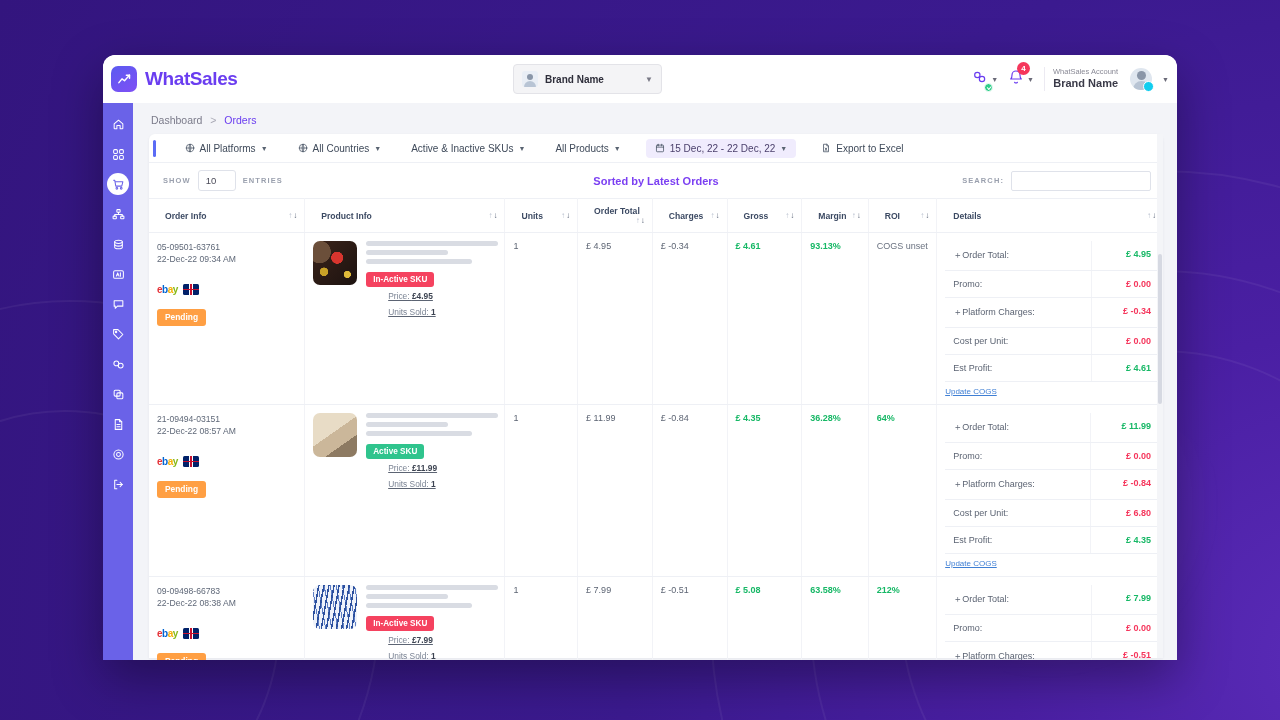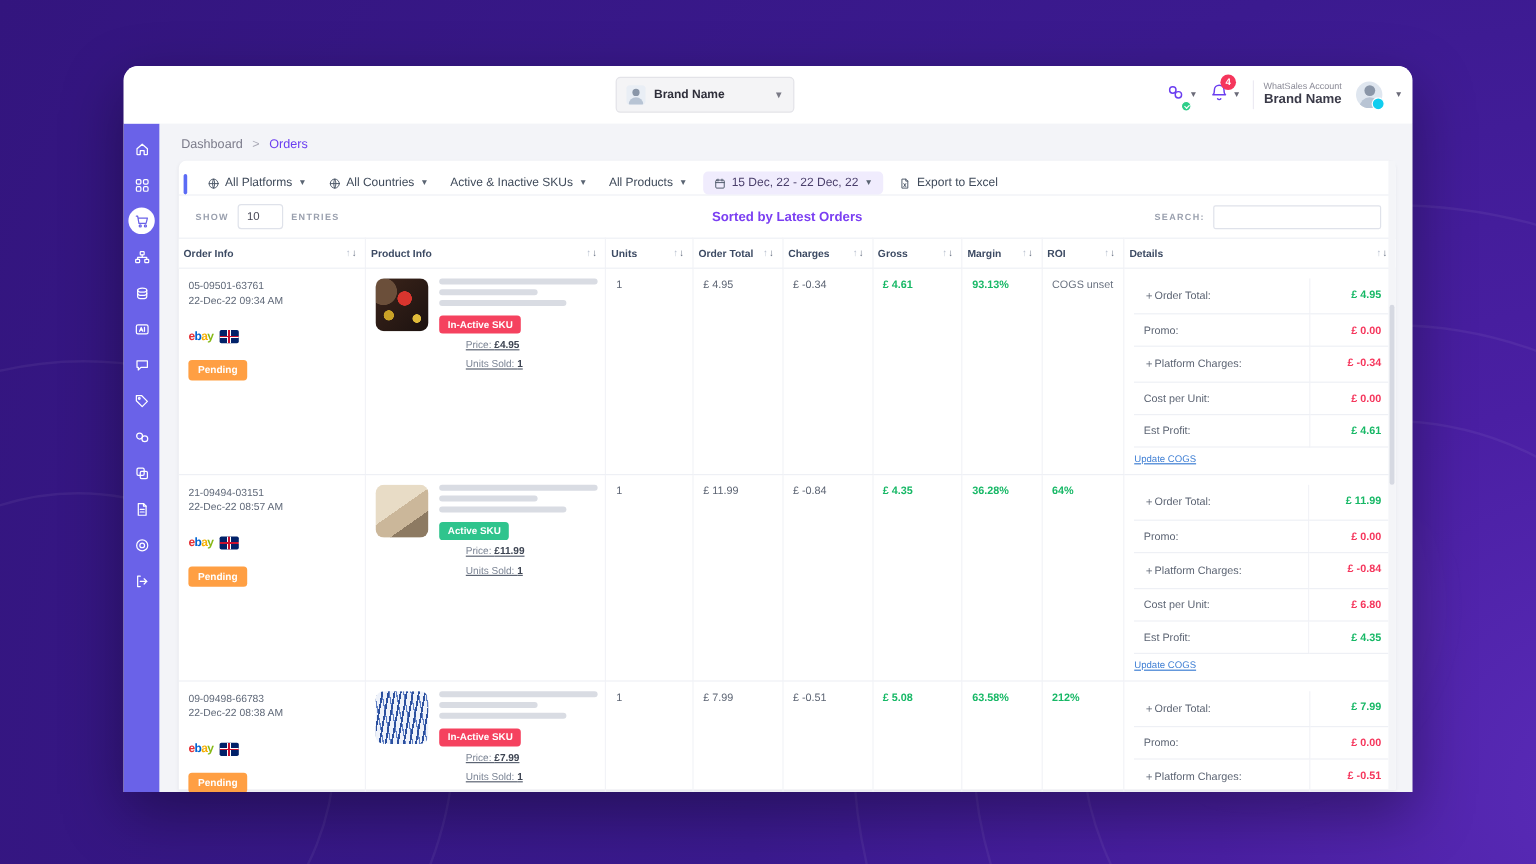--- a/index.html
+++ b/index.html
@@ -108,21 +108,21 @@
   .breadcrumb { padding: 11px 0 8px 18px; font-size: 10.5px; color: #7b7b8a; }
   .breadcrumb .sep { margin: 0 5px; color:#a8a8b4; }
   .breadcrumb .cur { color:#6a3df0; }
 
   .panel {
     margin: 0 14px 0 16px; background:#fff; border-radius: 6px 6px 0 0;
     height: 524px; position: relative; box-shadow: 0 1px 3px rgba(30,30,60,.06);
   }
   
   .filters {
-    display:flex; align-items:flex-end; height: 29px; gap: 0;
+    display:flex; align-items:center; height: 29px; gap: 12px;
     padding-left: 4px; border-bottom: 1px solid #eef0f5;
   }
   .filters::before{content:"";width:2.5px;height:17px;background:#5b6bf5;border-radius:2px;margin-right:8px;}
   .filter {
     display:flex; align-items:center; gap:5px; font-size: 10px; color:#3f4a5a;
     padding: 4px 9px; cursor:pointer; white-space:nowrap;
   }
   .filter svg{width:10px;height:10px;flex:0 0 auto;}
   .filter .cc { font-size:7px; color:#5a6472; }
   .filter.pill { background:#f0ecfd; border-radius: 4px; color:#4a3f6b; margin:0 4px;}
@@ -145,21 +145,21 @@
   .search-wrap { margin-left:auto; display:flex; align-items:center; gap:7px; }
   .search-input {
     width: 140px; height: 20px; border:1px solid #dfe2ea; border-radius:2px; background:#fff;
     font-size:10px; padding:0 5px; font-family:"Liberation Sans",sans-serif;
   }
 
   
   table.grid { width: 100%; border-collapse: collapse; table-layout: fixed; }
   table.grid th {
     font-size: 8.6px; color:#3c4a63; font-weight:700; text-align:left;
-    padding: 7px 6px 7px 4px; border-top:1px solid #eef0f5; border-bottom:1px solid #eef0f5;
+    padding: 7px 6px 7px 16px; border-top:1px solid #eef0f5; border-bottom:1px solid #eef0f5;
     background:#fff; vertical-align: middle; white-space: nowrap;
   }
   table.grid th .sorters { float:right; color:#b9c0cf; font-size:8px; letter-spacing:1px; font-weight:400;}
   table.grid th .sorters .on { color:#5a6478; }
   table.grid td {
     border-bottom:1px solid #eef0f5; border-right:1px solid #f2f3f7;
     padding: 8px 6px 8px 8px; vertical-align: top; font-size:9px; color:#5c6473;
   }
   table.grid td:last-child { border-right:none; }
   table.grid th { border-right:1px solid #f2f3f7; }
@@ -228,20 +228,29 @@
   <div class="bg-arc a2"></div>
   <div class="bg-arc a3"></div>
   <div class="bg-arc a4"></div>
   <div class="bg-arc a5"></div>
   <div class="bg-blob b1"></div>
 </div>
 
 <div class="window">
 
   <div class="topbar">
+    <div class="brand">
+      <div class="logo-tile">
+        <svg viewBox="0 0 24 24" fill="none" stroke="#fff" stroke-width="2.4" stroke-linecap="round" stroke-linejoin="round">
+          <path d="M3 17 L8 11 L12 14 L20 5"></path>
+            <path d="M15 5 L20 5 L20 10"></path>
+        </svg>
+      </div>
+      <div class="brand-text"><span class="w">What</span><span class="s">Sales</span></div>
+    </div>
 
     <div class="brand-select">
       <div class="mini-avatar"></div>
       <span>Brand Name</span>
       <span class="caret">▼</span>
     </div>
 
     <div class="topbar-right">
       <div class="icon-btn">
         <span>

